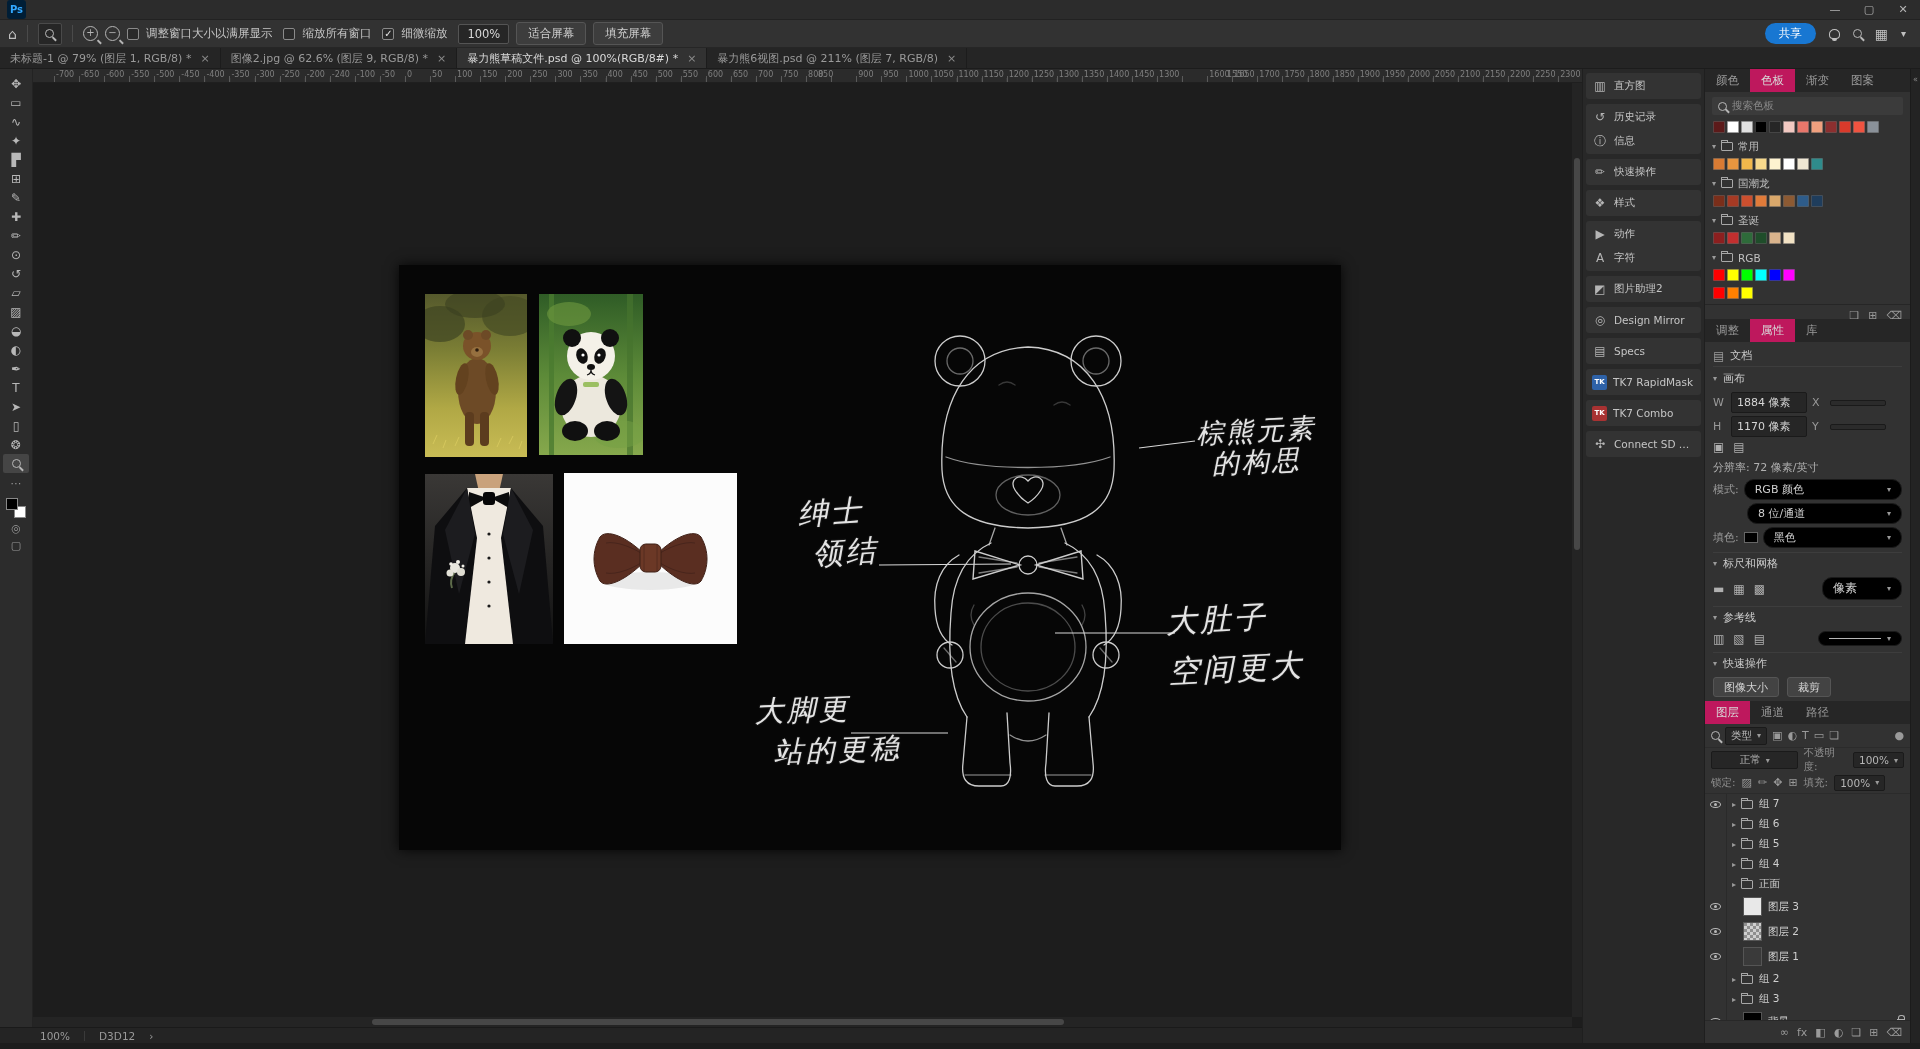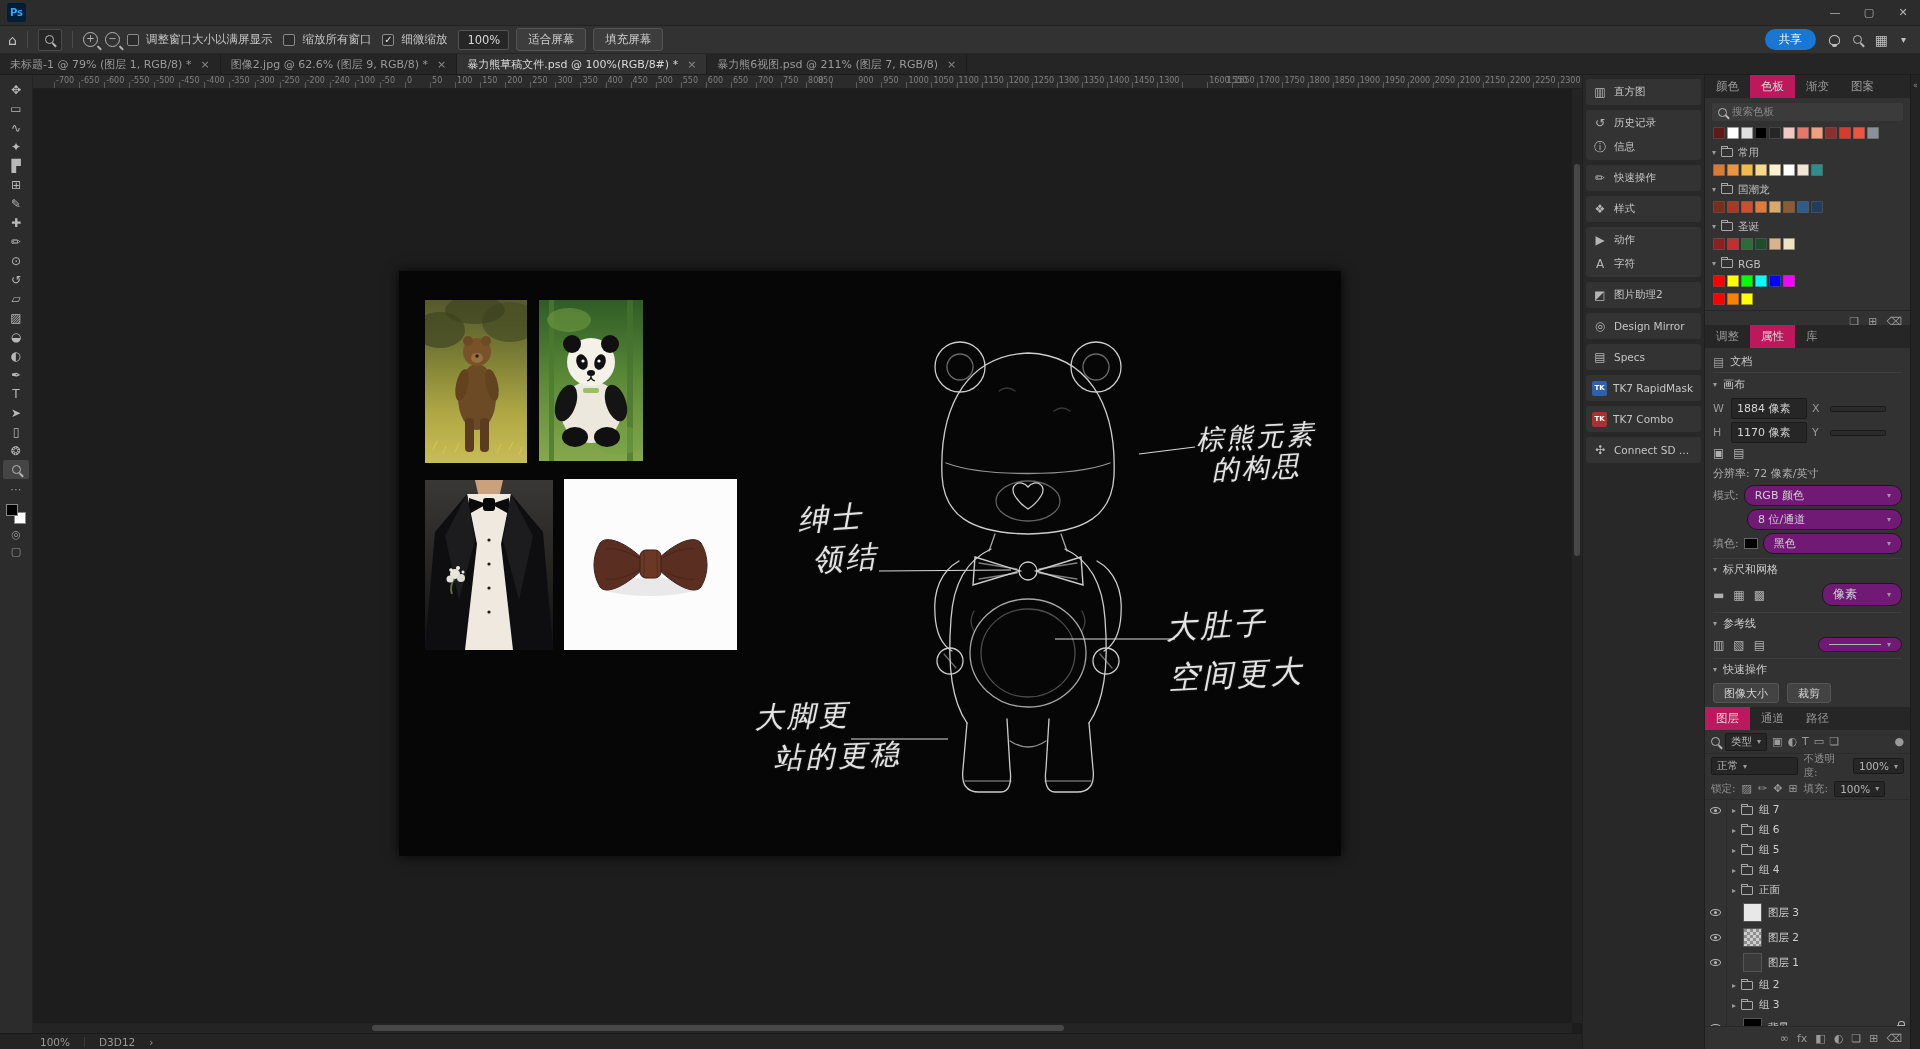--- a/index.html
+++ b/index.html
@@ -1,20 +1,20 @@
 <!DOCTYPE html>
 <html><head>
 <meta charset="utf-8">
 <style>
   *{box-sizing:border-box;margin:0;padding:0}
   html,body{width:1920px;height:1049px;overflow:hidden}
   body{background:#1d1d1d;font-family:"DejaVu Sans","Liberation Sans",sans-serif;font-size:12px;color:#cfcfcf;position:relative}
 
   
-  .menubar{height:26px;background:#2c2c2c;border-bottom:1px solid #222;display:flex;align-items:center}
+  .menubar{height:20px;background:#2c2c2c;border-bottom:1px solid #222;display:flex;align-items:center}
   .ps-logo{width:19px;height:19px;margin:0 8px 0 7px;background:#001e36;color:#31a8ff;font-size:10px;font-weight:bold;display:flex;align-items:center;justify-content:center;border-radius:3px}
   .menu-item{padding:0 9px;font-size:12px;color:#d2d2d2;line-height:26px;cursor:default}
   .win-btns{margin-left:auto;display:flex}
   .win-btn{width:34px;text-align:center;color:#b5b5b5;font-size:11px;line-height:26px}
 
   
   .optionsbar{height:28px;background:#323232;border-bottom:1px solid #262626;display:flex;align-items:center;padding:0 8px;gap:7px}
   .ob-icon{color:#c0c0c0;font-size:14px;line-height:14px}
   .sep{width:1px;height:17px;background:#4a4a4a;margin:0 3px}
   .mag{display:inline-block;width:9px;height:9px;border:1.5px solid #b8b8b8;border-radius:50%;position:relative}
@@ -105,21 +105,21 @@
   .panel-props{height:382px;flex:none}
   .pr-body{padding:3px 8px;font-size:11px}
   .doc-row{height:22px;display:flex;align-items:center;gap:6px;border-bottom:1px solid #3d3d3d;color:#c9c9c9}
   .sec-head{height:22px;display:flex;align-items:center;gap:6px;color:#cdcdcd;font-size:11px}
   .fieldrow{display:flex;align-items:center;gap:5px;margin:3px 0}
   .flab{width:13px;color:#9a9a9a}
   .field{background:#262626;border:1px solid #1a1a1a;border-radius:2px;padding:2px 5px;color:#d5d5d5;width:76px}
   .field.dim{width:56px;color:#6f6f6f;background:#2b2b2b}
   .icon-mini{color:#9a9a9a;font-size:12px}
   .note{color:#b0b0b0;margin:5px 0 4px}
-  .selectbox{background:#701a75;border:1px solid #1a1a1a;border-radius:10px;padding:2px 10px;display:flex;align-items:center;justify-content:space-between;color:#cfcfcf}
+  .selectbox{background:#000000;border:1px solid #1a1a1a;border-radius:10px;padding:2px 10px;display:flex;align-items:center;justify-content:space-between;color:#cfcfcf}
   .selectbox .tri{margin-left:6px}
   .swatch-black{width:14px;height:11px;background:#000;border:1px solid #666;flex:none}
   .btn-gray{background:#434343;border:1px solid #555;border-radius:3px;height:20px;display:inline-flex;align-items:center;justify-content:center;padding:0 10px;font-size:11px;color:#d5d5d5}
   .iconrow{display:flex;align-items:center;gap:9px;margin:3px 0 6px;color:#b0b0b0;font-size:12px}
   .linechip{width:56px;height:0;border-top:1.5px solid #b5b5b5}
 
   
   .panel-layers{flex:1}
   .ly-body{display:flex;flex-direction:column;height:100%}
   .filter-row{height:24px;display:flex;align-items:center;gap:5px;padding:0 6px;border-bottom:1px solid #2b2b2b;font-size:10.5px;color:#b5b5b5}
@@ -855,21 +855,21 @@
               <span class="tri">▾</span>
             </span>
             <span class="fic">▣</span>
             <span class="fic">◐</span>
             <span class="fic">T</span>
             <span class="fic">▭</span>
             <span class="fic">❏</span>
             <span class="fic" style="margin-left:auto">●</span>
           </div>
           <div class="blend-row">
-            <span class="mini-select" style="width:89px;justify-content:flex-start">
+            <span class="mini-select" style="width:89px;justify-content:center">
               <span>正常</span>
               <span class="tri">▾</span>
             </span>
             <span>不透明度:</span>
             <span class="mini-select">
               <span>100%</span>
               <span class="tri">▾</span>
             </span>
           </div>
           <div class="lock-row">

